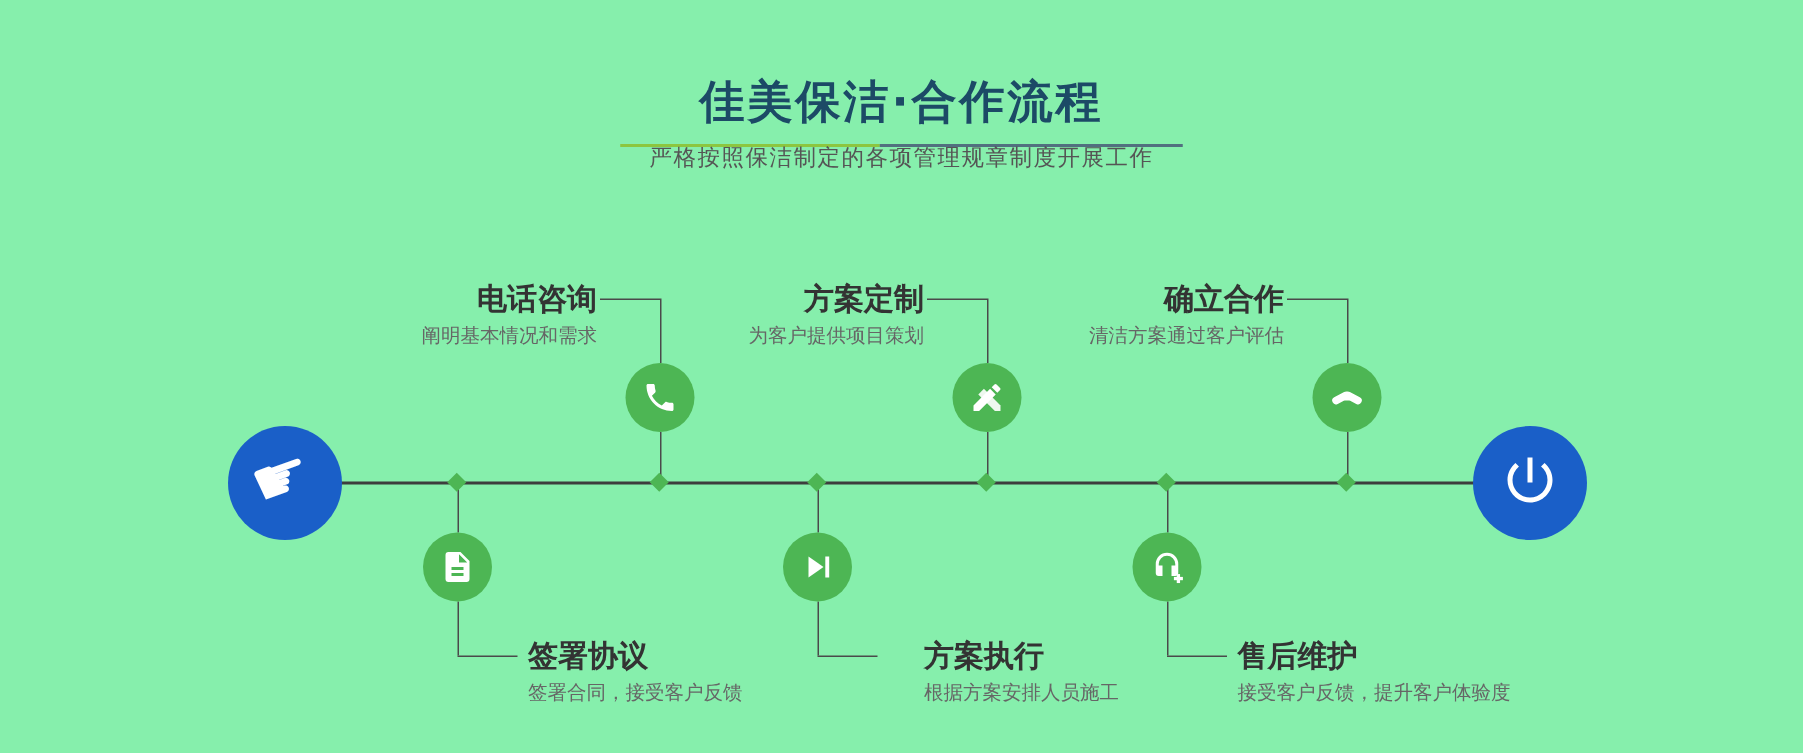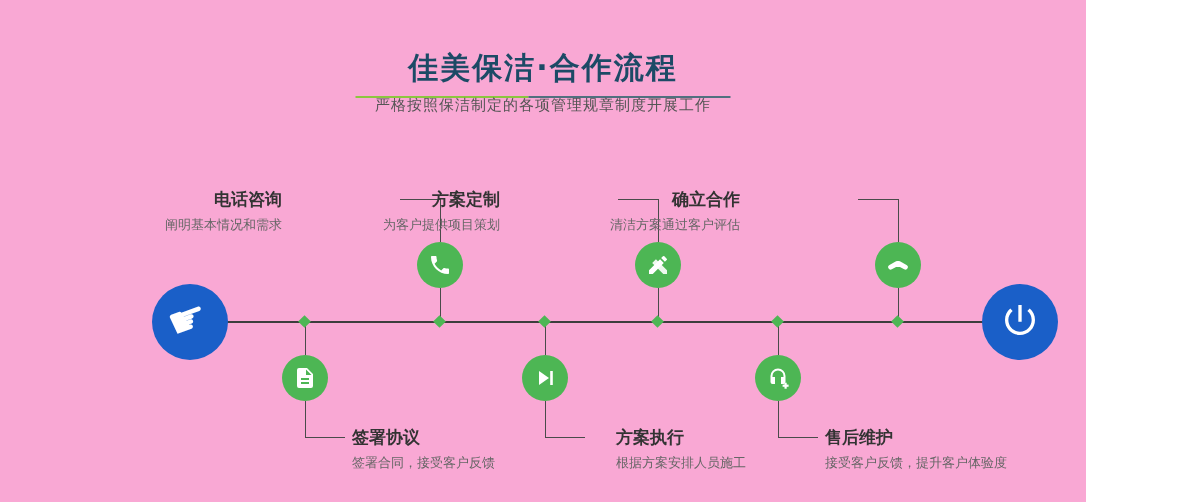--- a/index.html
+++ b/index.html
@@ -5,21 +5,21 @@
   :root{
     --accent-green:#4db654;
     --accent-blue:#1a5fc8;
     --title-navy:#1c4a66;
     --divider-green:#8cc63f;
     --divider-slate:#51707f;
   }
   *{margin:0;padding:0;box-sizing:border-box;}
   body{background:#fff;}
   .canvas{
-    position:relative;width:1086px;height:502px;background:#f9a8d4;overflow:hidden;
+    position:relative;width:1202px;height:502px;background:#86efac;overflow:hidden;
     font-family:"DejaVu Sans","Liberation Sans",sans-serif;
   }
   
   .title{
     position:absolute;top:48px;left:0;width:100%;text-align:center;
     font-size:30px;font-weight:bold;color:var(--title-navy);letter-spacing:2px;
   }
   .divider{
     position:absolute;top:96px;left:50%;transform:translateX(-50%);
     width:375px;height:2px;display:flex;
@@ -54,21 +54,21 @@
   }
   .node svg{display:block;}
   .node-phone{left:417px;top:242px;}
   .node-design{left:635px;top:242px;}
   .node-coop{left:875px;top:242px;}
   .node-sign{left:282px;top:355px;}
   .node-exec{left:522px;top:355px;}
   .node-after{left:755px;top:355px;}
   
   .step{position:absolute;}
-  .step .step-title{font-size:17px;font-weight:bold;color:#333;line-height:18px;white-space:nowrap;}
+  .step .step-title{font-size:20px;font-weight:bold;color:#333;line-height:18px;white-space:nowrap;}
   .step .step-desc{font-size:13px;color:#666;line-height:14px;margin-top:10px;white-space:nowrap;}
   .step-top{text-align:right;}
   .step-bottom{text-align:left;}
   .step-phone{right:804px;top:190px;}
   .step-design{right:586px;top:190px;}
   .step-coop{right:346px;top:190px;}
   .step-sign{left:352px;top:428px;}
   .step-exec{left:592px;top:428px;margin-left:24px;}
   .step-after{left:825px;top:428px;}
 </style>

